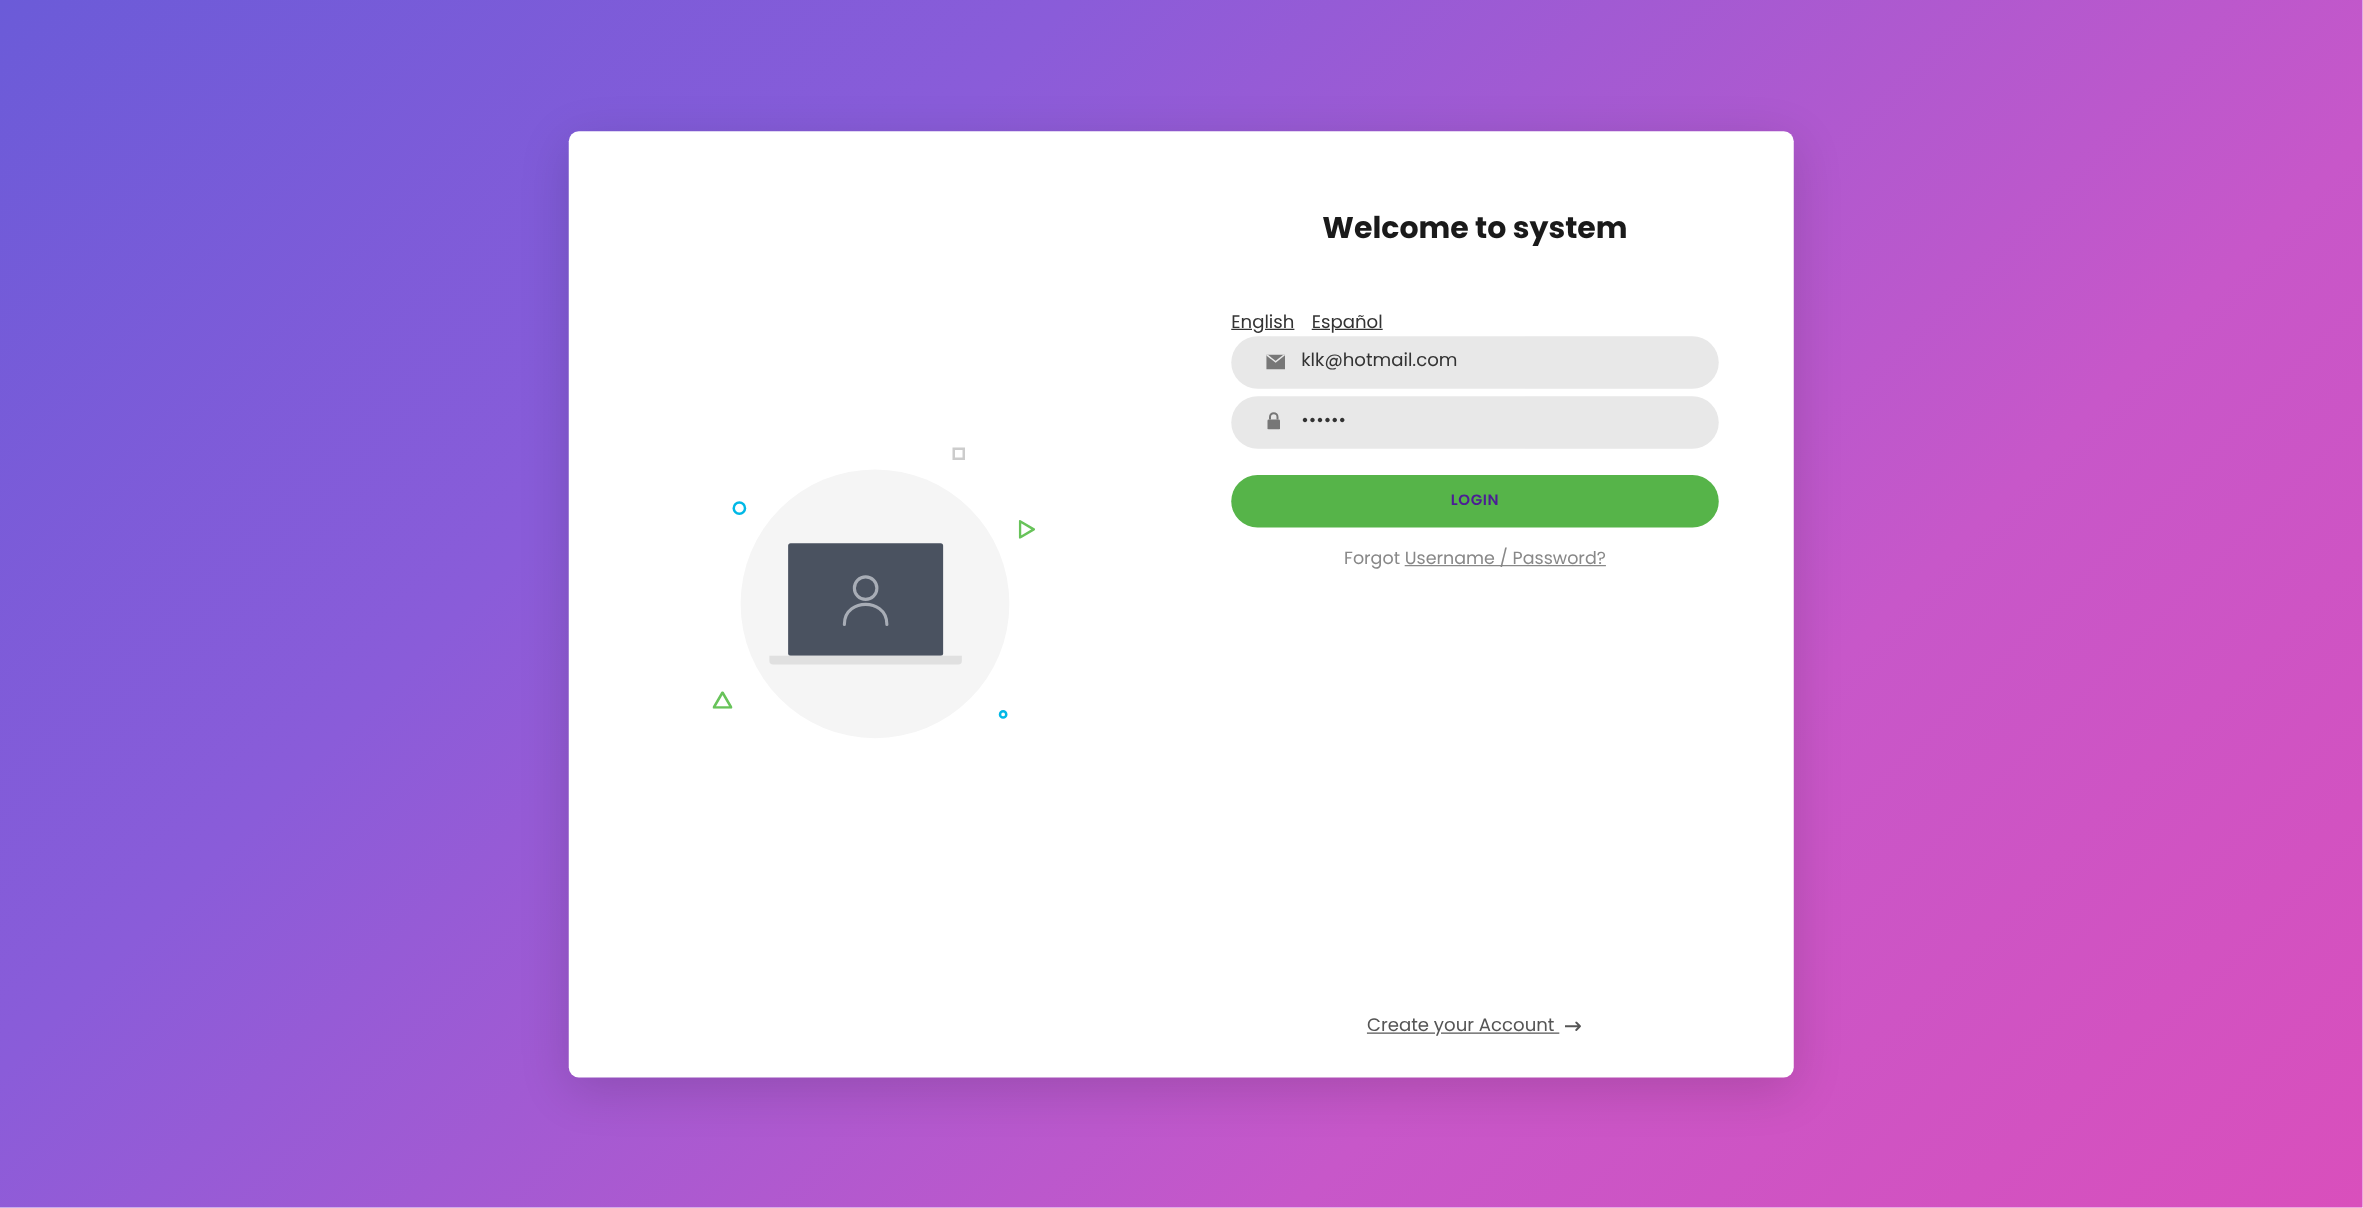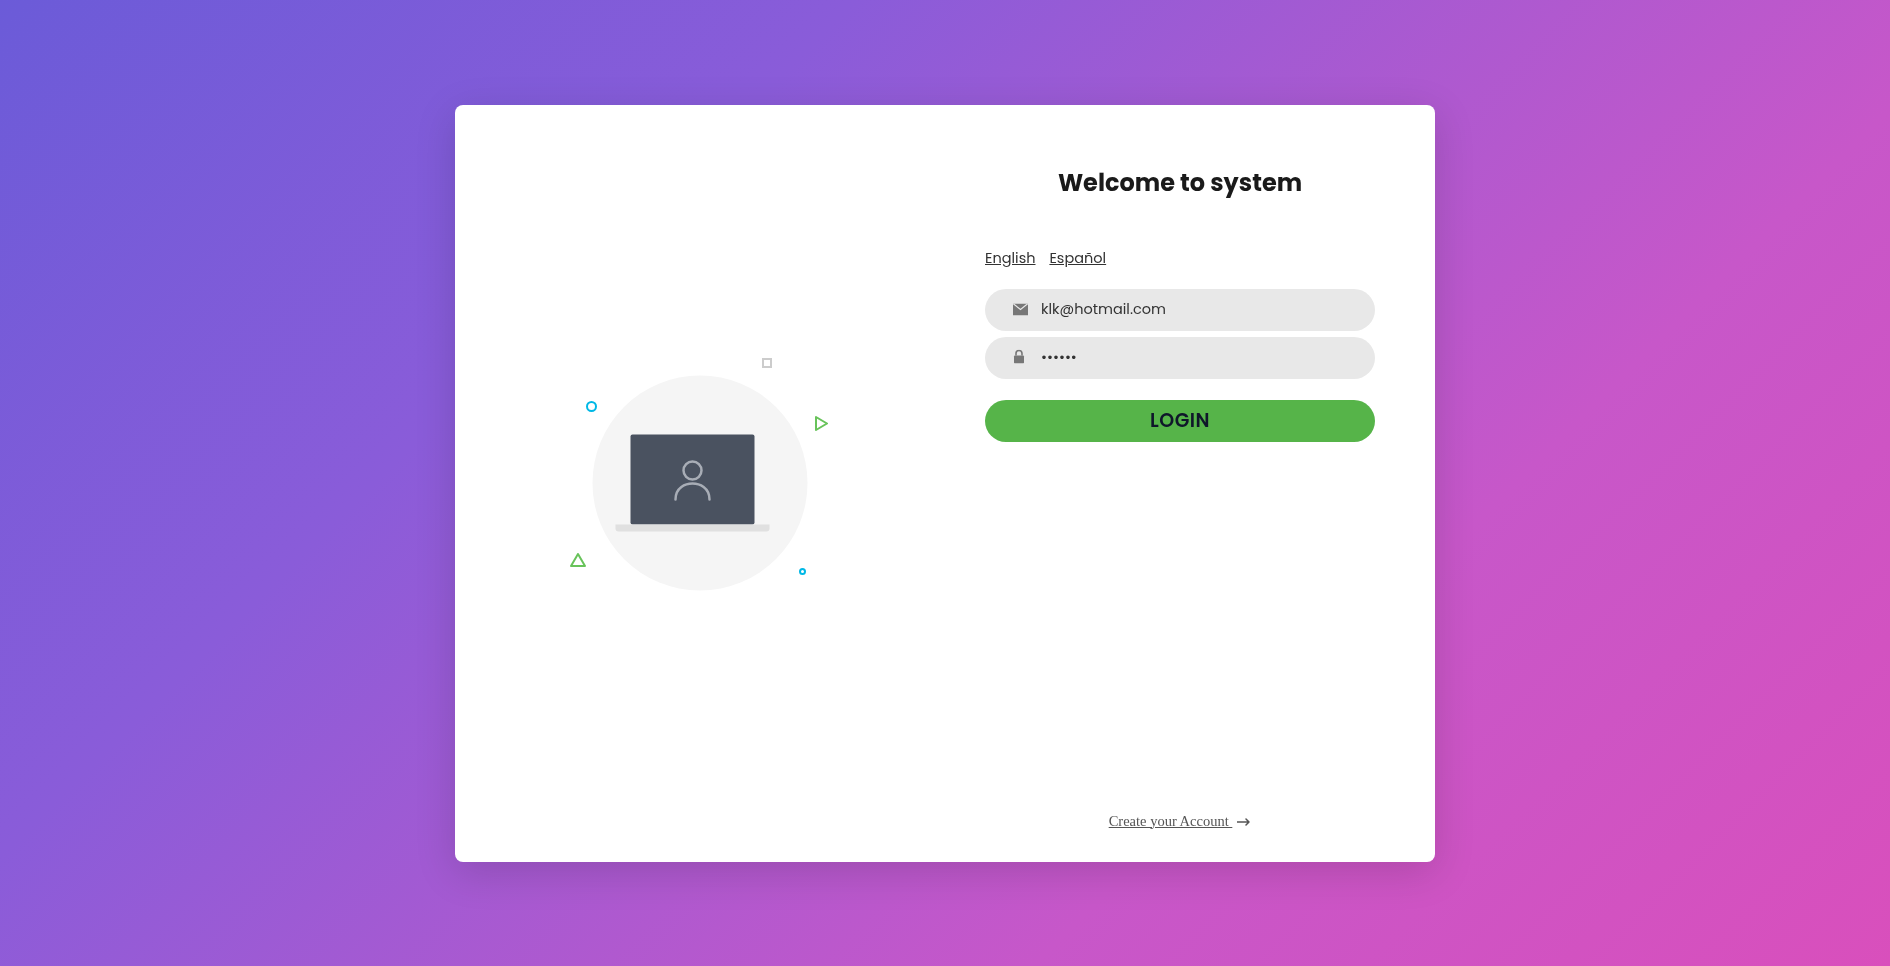--- a/index.html
+++ b/index.html
@@ -112,21 +112,20 @@
       flex-direction: column;
     }
     .title {
       font-size: 24px;
       font-weight: 700;
       color: #1a1a1a;
       text-align: center;
       margin-bottom: 48px;
     }
     .lang-links {
-      margin-bottom: 20px;
       font-size: 14.5px;
     }
     .lang-links a {
       color: #333;
       text-decoration: underline;
       margin-right: 10px;
     }
     .input-wrap {
       position: relative;
       margin-bottom: 6px;
@@ -150,23 +149,23 @@
       outline: none;
     }
     .input-wrap input::placeholder {
       color: #888;
     }
     .btn-login {
       width: 100%;
       height: 42px;
       border: none;
       background: #56b449;
-      color: #0f172a;
+      color: #4c1d95;
       border-radius: 22px;
-      font-size: 19px;
+      font-size: 12px;
       font-weight: 600;
       letter-spacing: 0.5px;
       cursor: pointer;
       margin-top: 15px;
     }
     .forgot {
       text-align: center;
       margin-top: 14px;
       font-size: 14px;
       color: #888;
@@ -176,21 +175,20 @@
       text-decoration: underline;
     }
     .create-account {
       text-align: center;
       margin-top: auto;
       font-size: 14.5px;
     }
     .create-account a {
       color: #555;
       text-decoration: underline;
-      font-family: Liberation Serif, serif;
     }
     .arrow-icon {
       display: inline-block;
       margin-left: 5px;
       color: #555;
     }
   </style>
 </head>
 <body>
 
@@ -242,20 +240,23 @@
         <svg width="12" height="14" viewBox="0 0 12 14">
             <rect x="1" y="6" width="10" height="8" rx="1" fill="#777"></rect>
             <path d="M3 6V4a3 3 0 016 0v2" fill="none" stroke="#777" stroke-width="1.6"></path>
           </svg>
       </span>
       <input type="password" value="••••••" style="">
     </div>
 
     <button class="btn-login">LOGIN</button>
 
+    <div class="forgot">
+      <span>Forgot </span><a href="#">Username / Password?</a>
+    </div>
 
     <div class="create-account">
       <a href="#">Create your Account </a>
       <span class="arrow-icon">
         <svg width="14" height="8" viewBox="0 0 14 8">
             <path d="M0 4h12M9 1l3 3-3 3" fill="none" stroke="#555" stroke-width="1.5" stroke-linecap="round" stroke-linejoin="round"></path>
           </svg>
       </span>
     </div>
   </div>

